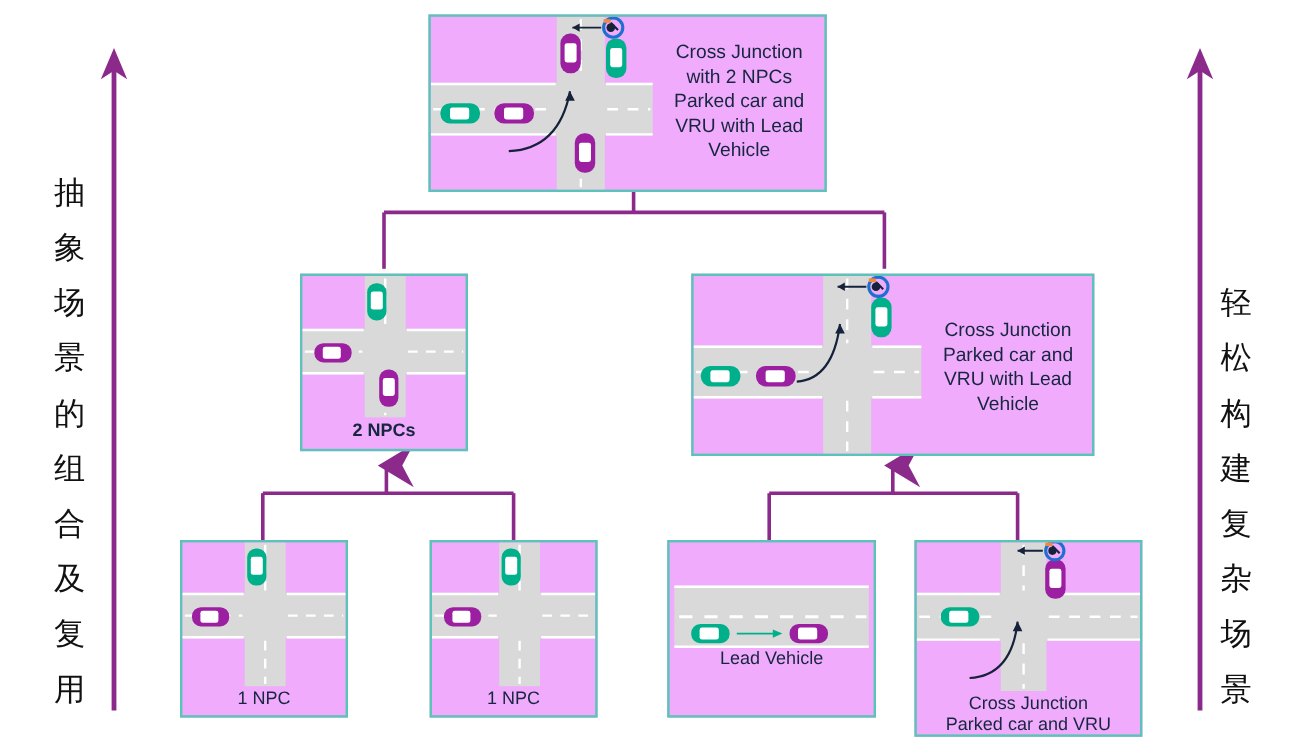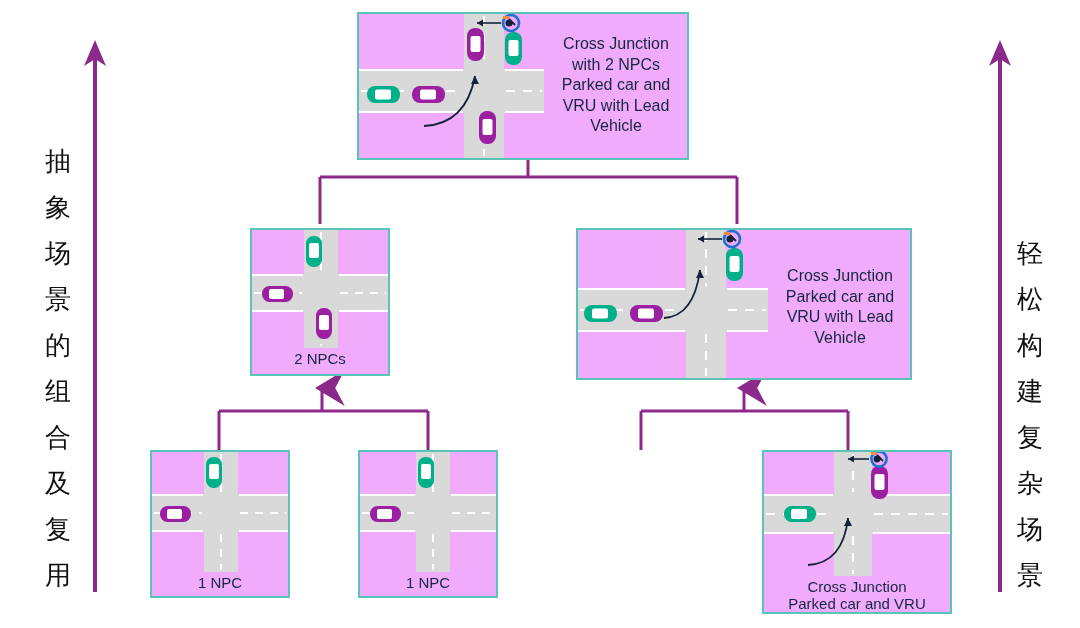--- a/index.html
+++ b/index.html
@@ -224,21 +224,21 @@
       </g>
       <g>
         <rect x="10" y="56" width="31" height="16" rx="7.5" fill="#9b1fa0"></rect>
         <rect x="17" y="59" width="15" height="10" rx="2" fill="#ffffff"></rect>
       </g>
       <g>
         <rect x="64" y="78" width="16" height="31" rx="7.5" fill="#9b1fa0"></rect>
         <rect x="67" y="85" width="10" height="15" rx="2" fill="#ffffff"></rect>
       </g>
     </svg>
-    <div class="caption-inside" style="left:0; top:120px;">2 NPCs</div>
+    <div class="caption-inside" style="left:0; top:120px;font-weight:bold;">2 NPCs</div>
   </div>
 
   <div class="node-box" style="left:576px; top:228px; width:336px; height:152px;">
     <svg class="scene-art" width="190" height="148" viewBox="0 0 190 148">
       <rect x="0" y="58" width="190" height="44" fill="#d9d9d9"></rect>
       <rect x="108" y="0" width="40" height="148" fill="#d9d9d9"></rect>
       <g stroke="#ffffff" stroke-width="2" stroke-dasharray="9 8">
         <line x1="2" y1="80" x2="106" y2="80"></line>
         <line x1="150" y1="80" x2="188" y2="80"></line>
         <line x1="128" y1="2" x2="128" y2="56"></line>
@@ -332,20 +332,43 @@
         <rect x="61" y="12" width="10" height="15" rx="2" fill="#ffffff"></rect>
       </g>
       <g>
         <rect x="10" y="54" width="31" height="16" rx="7.5" fill="#9b1fa0"></rect>
         <rect x="17" y="57" width="15" height="10" rx="2" fill="#ffffff"></rect>
       </g>
     </svg>
     <div class="caption-inside" style="left:0; top:122px;">1 NPC</div>
   </div>
 
+  <div class="node-box" style="left:556px; top:450px; width:174px; height:148px;">
+    <svg class="scene-art" width="170" height="80" viewBox="0 0 170 80" style="top:28px;">
+      <rect x="4" y="8" width="162" height="52" fill="#d9d9d9"></rect>
+      <g stroke="#ffffff" stroke-width="2">
+        <line x1="4" y1="9" x2="166" y2="9"></line>
+        <line x1="4" y1="59" x2="166" y2="59"></line>
+      </g>
+      <line x1="8" y1="34" x2="164" y2="34" stroke="#ffffff" stroke-width="2.4" stroke-dasharray="11 10"></line>
+      <g>
+        <rect x="18" y="40" width="32" height="16" rx="7.5" fill="#00b08b"></rect>
+        <rect x="25" y="43" width="16" height="10" rx="2" fill="#ffffff"></rect>
+      </g>
+      <g>
+        <rect x="100" y="40" width="32" height="16" rx="7.5" fill="#9b1fa0"></rect>
+        <rect x="107" y="43" width="16" height="10" rx="2" fill="#ffffff"></rect>
+      </g>
+      <g stroke="#00b08b" stroke-width="1.6" fill="none">
+        <line x1="56" y1="48" x2="90" y2="48"></line>
+        <path d="M94 48 L86 44.5 L86 51.5 Z" fill="#00b08b" stroke="none"></path>
+      </g>
+    </svg>
+    <div class="caption-inside" style="left:0; top:88px;">Lead Vehicle</div>
+  </div>
 
   <div class="node-box" style="left:762px; top:450px; width:190px; height:164px;">
     <svg class="scene-art" width="186" height="124" viewBox="0 0 186 124">
       <rect x="0" y="42" width="186" height="40" fill="#d9d9d9"></rect>
       <rect x="70" y="0" width="38" height="124" fill="#d9d9d9"></rect>
       <g stroke="#ffffff" stroke-width="2" stroke-dasharray="9 8">
         <line x1="2" y1="62" x2="68" y2="62"></line>
         <line x1="110" y1="62" x2="184" y2="62"></line>
         <line x1="89" y1="2" x2="89" y2="40"></line>
         <line x1="89" y1="84" x2="89" y2="122"></line>

